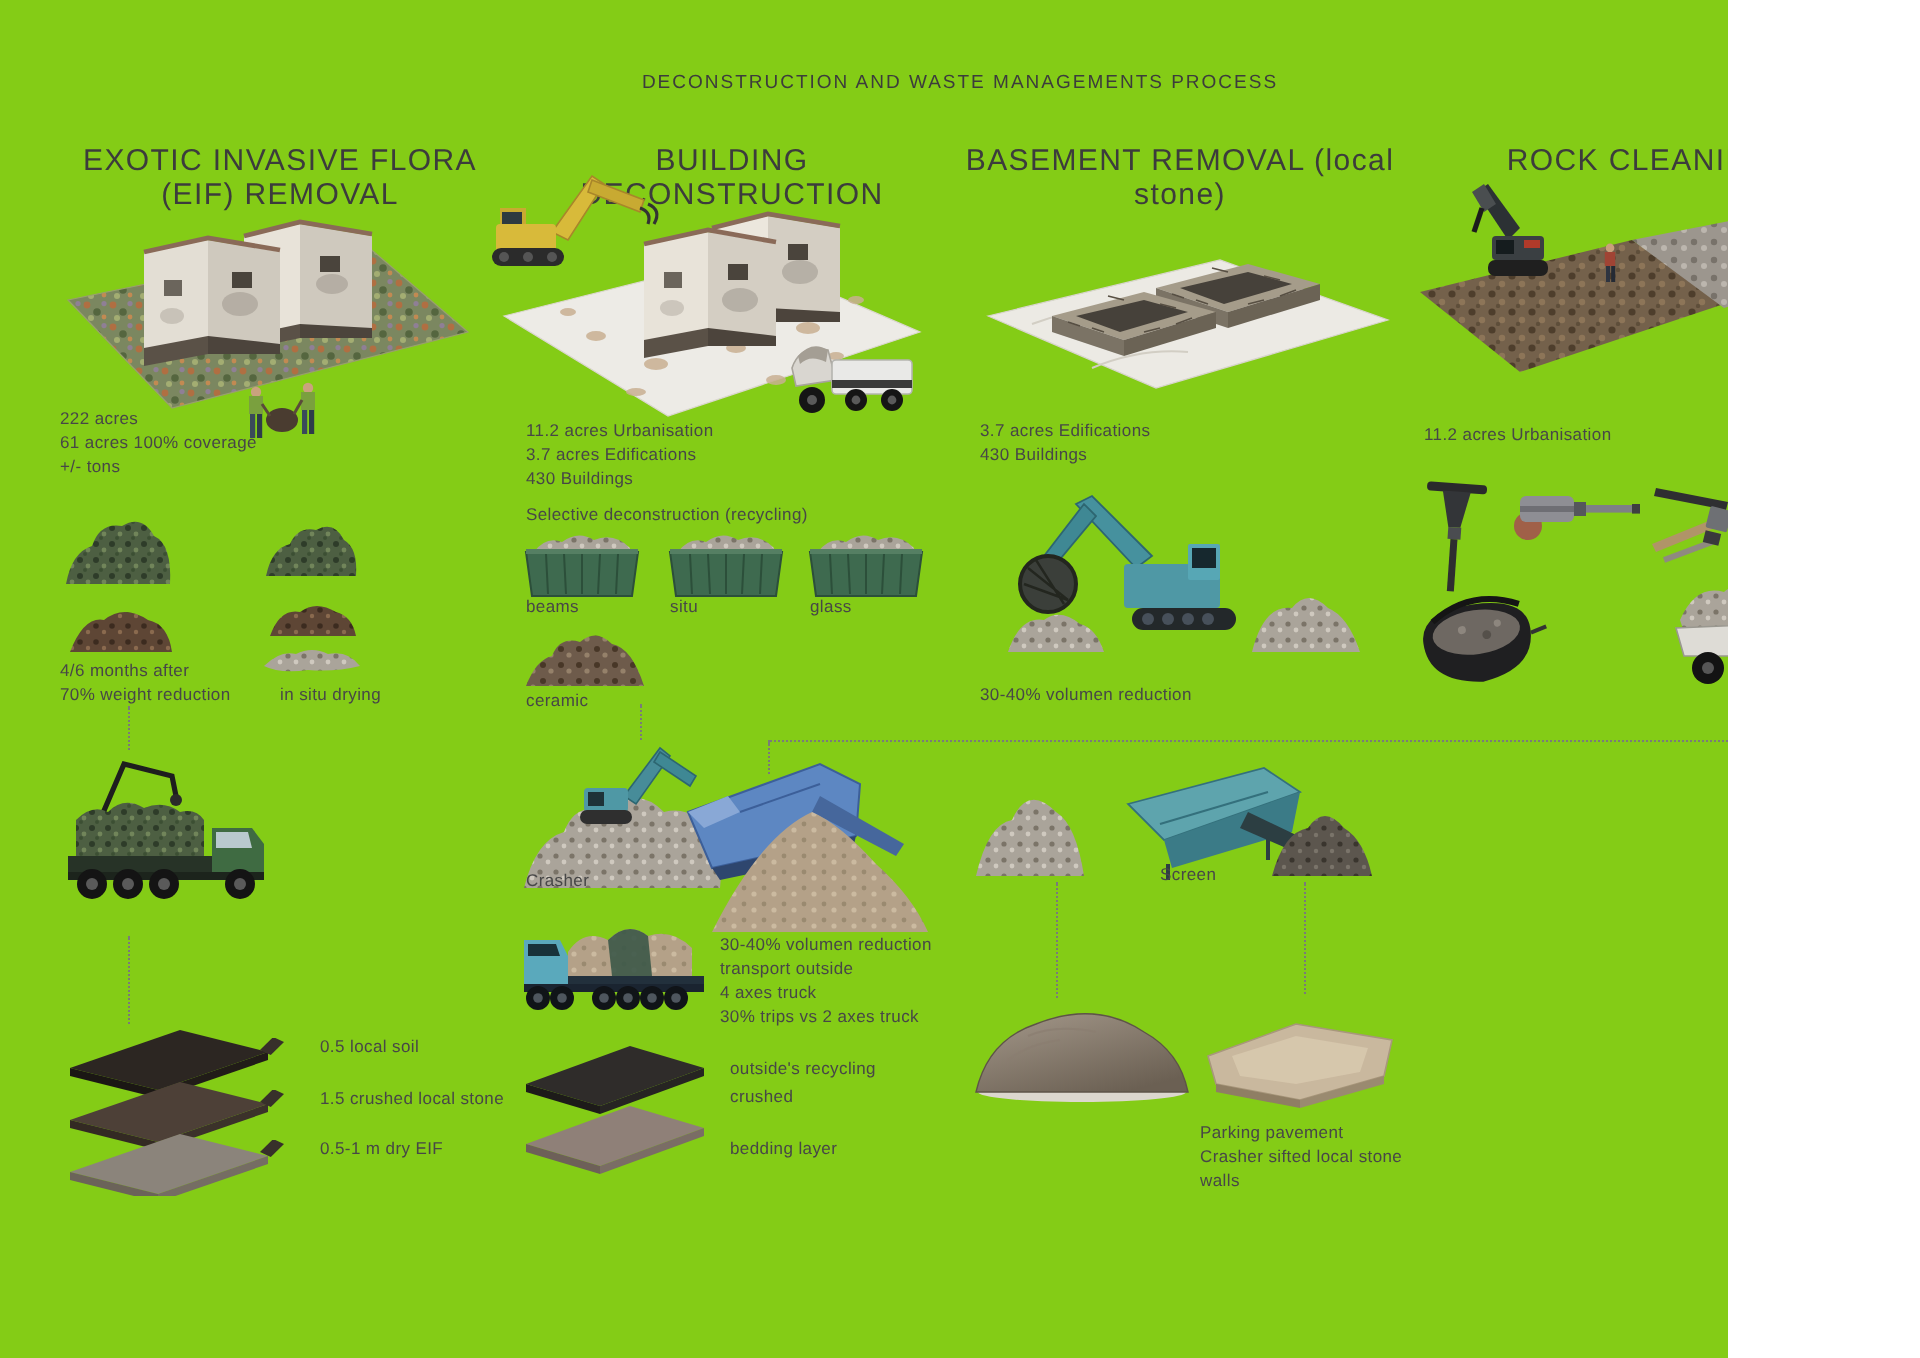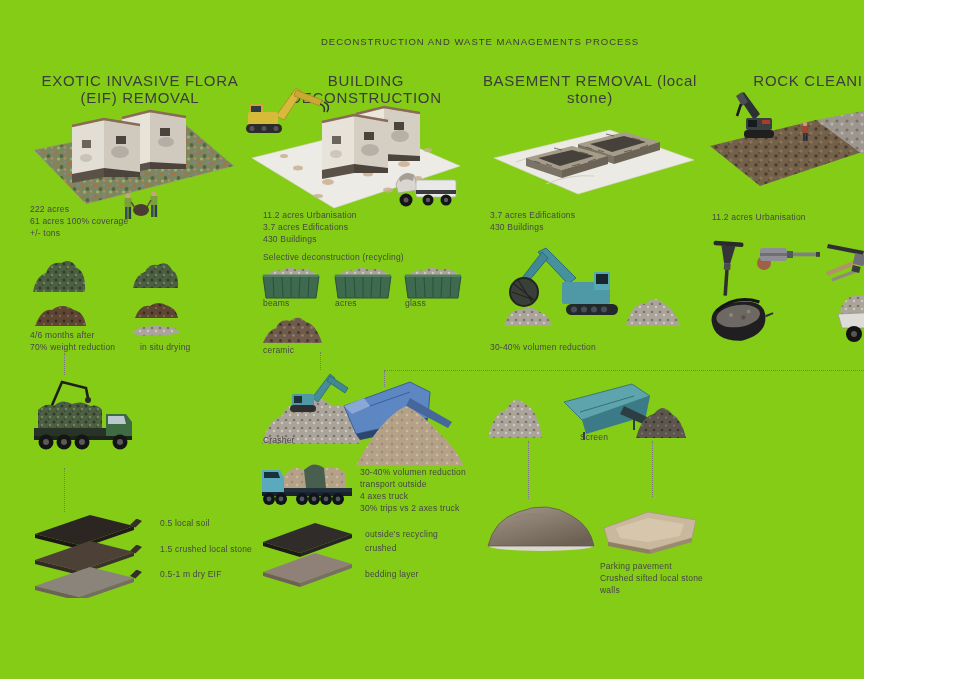--- a/index.html
+++ b/index.html
@@ -270,21 +270,21 @@
     </g>
     <g transform="translate(142,0)">
       <path d="M6,16 Q12,8 20,11 Q28,5 36,10 Q46,6 54,14 L54,18 L6,18 Z" fill="url(#pGrey)"></path>
       <polygon points="2,16 58,16 55,38 5,38" fill="#3e6a4f" stroke="#2c4f3a" stroke-width="1"></polygon>
       <path d="M12,17 L13,37 M21,17 L22,37 M30,17 L30,37 M39,17 L38,37 M48,17 L47,37" stroke="#2c4f3a" stroke-width="1"></path>
       <rect x="2" y="14.5" width="56" height="2.5" fill="#557f63"></rect>
     </g>
   </svg>
 
   <div class="t" style="left:263px;top:297px">beams</div>
-  <div class="t" style="left:335px;top:297px">acres</div>
+  <div class="t" style="left:335px;top:297px">situ</div>
   <div class="t" style="left:405px;top:297px">glass</div>
 
   <svg class="ill" style="left:260px;top:306px" width="66" height="40" viewBox="0 0 66 40">
     <path d="M3,37 Q8,24 16,22 Q20,12 30,15 Q38,8 46,16 Q56,18 62,37 Z" fill="url(#pCeramic)"></path>
   </svg>
   <div class="t" style="left:263px;top:344px">ceramic</div>
 
   <div class="dv" style="left:320px;top:352px;height:18px"></div>
   <div class="dh" style="left:384px;top:370px;width:522px"></div>
   <div class="dv" style="left:384px;top:371px;height:16px"></div>
@@ -425,21 +425,21 @@
   </svg>
 
   <svg class="ill" style="left:596px;top:494px" width="108" height="62" viewBox="0 0 108 62">
     <polygon points="8,34 52,18 100,26 96,44 54,56 12,48" fill="#c9b89e" stroke="#a8977c" stroke-width="0.8"></polygon>
     <polygon points="20,34 52,24 88,30 84,42 52,48 24,44" fill="#d8c9ae" opacity="0.85"></polygon>
     <polygon points="12,48 54,56 54,60 12,52" fill="#8f7e64"></polygon>
     <polygon points="54,56 96,44 96,48 54,60" fill="#9a8a70"></polygon>
   </svg>
 
   <div class="t" style="left:600px;top:560px">Parking pavement
-Crushed sifted local stone
+Crasher sifted local stone
 walls</div>
 
   <svg class="ill" style="left:704px;top:82px" width="220" height="112" viewBox="0 0 220 112">
     <polygon points="6,64 112,38 158,70 56,104" fill="url(#pRockL)"></polygon>
     <polygon points="112,38 194,22 220,54 158,72" fill="url(#pRockR)"></polygon>
     <g>
       <polygon points="50,38 34,14 40,10 56,32" fill="#2c3134"></polygon>
       <polygon points="32,14 38,10 44,20 38,24" fill="#4a4e50"></polygon>
       <line x1="37" y1="22" x2="33" y2="34" stroke="#1c1c1c" stroke-width="2.6"></line>
       <rect x="42" y="36" width="26" height="12" rx="2" fill="#3a3f42"></rect>

